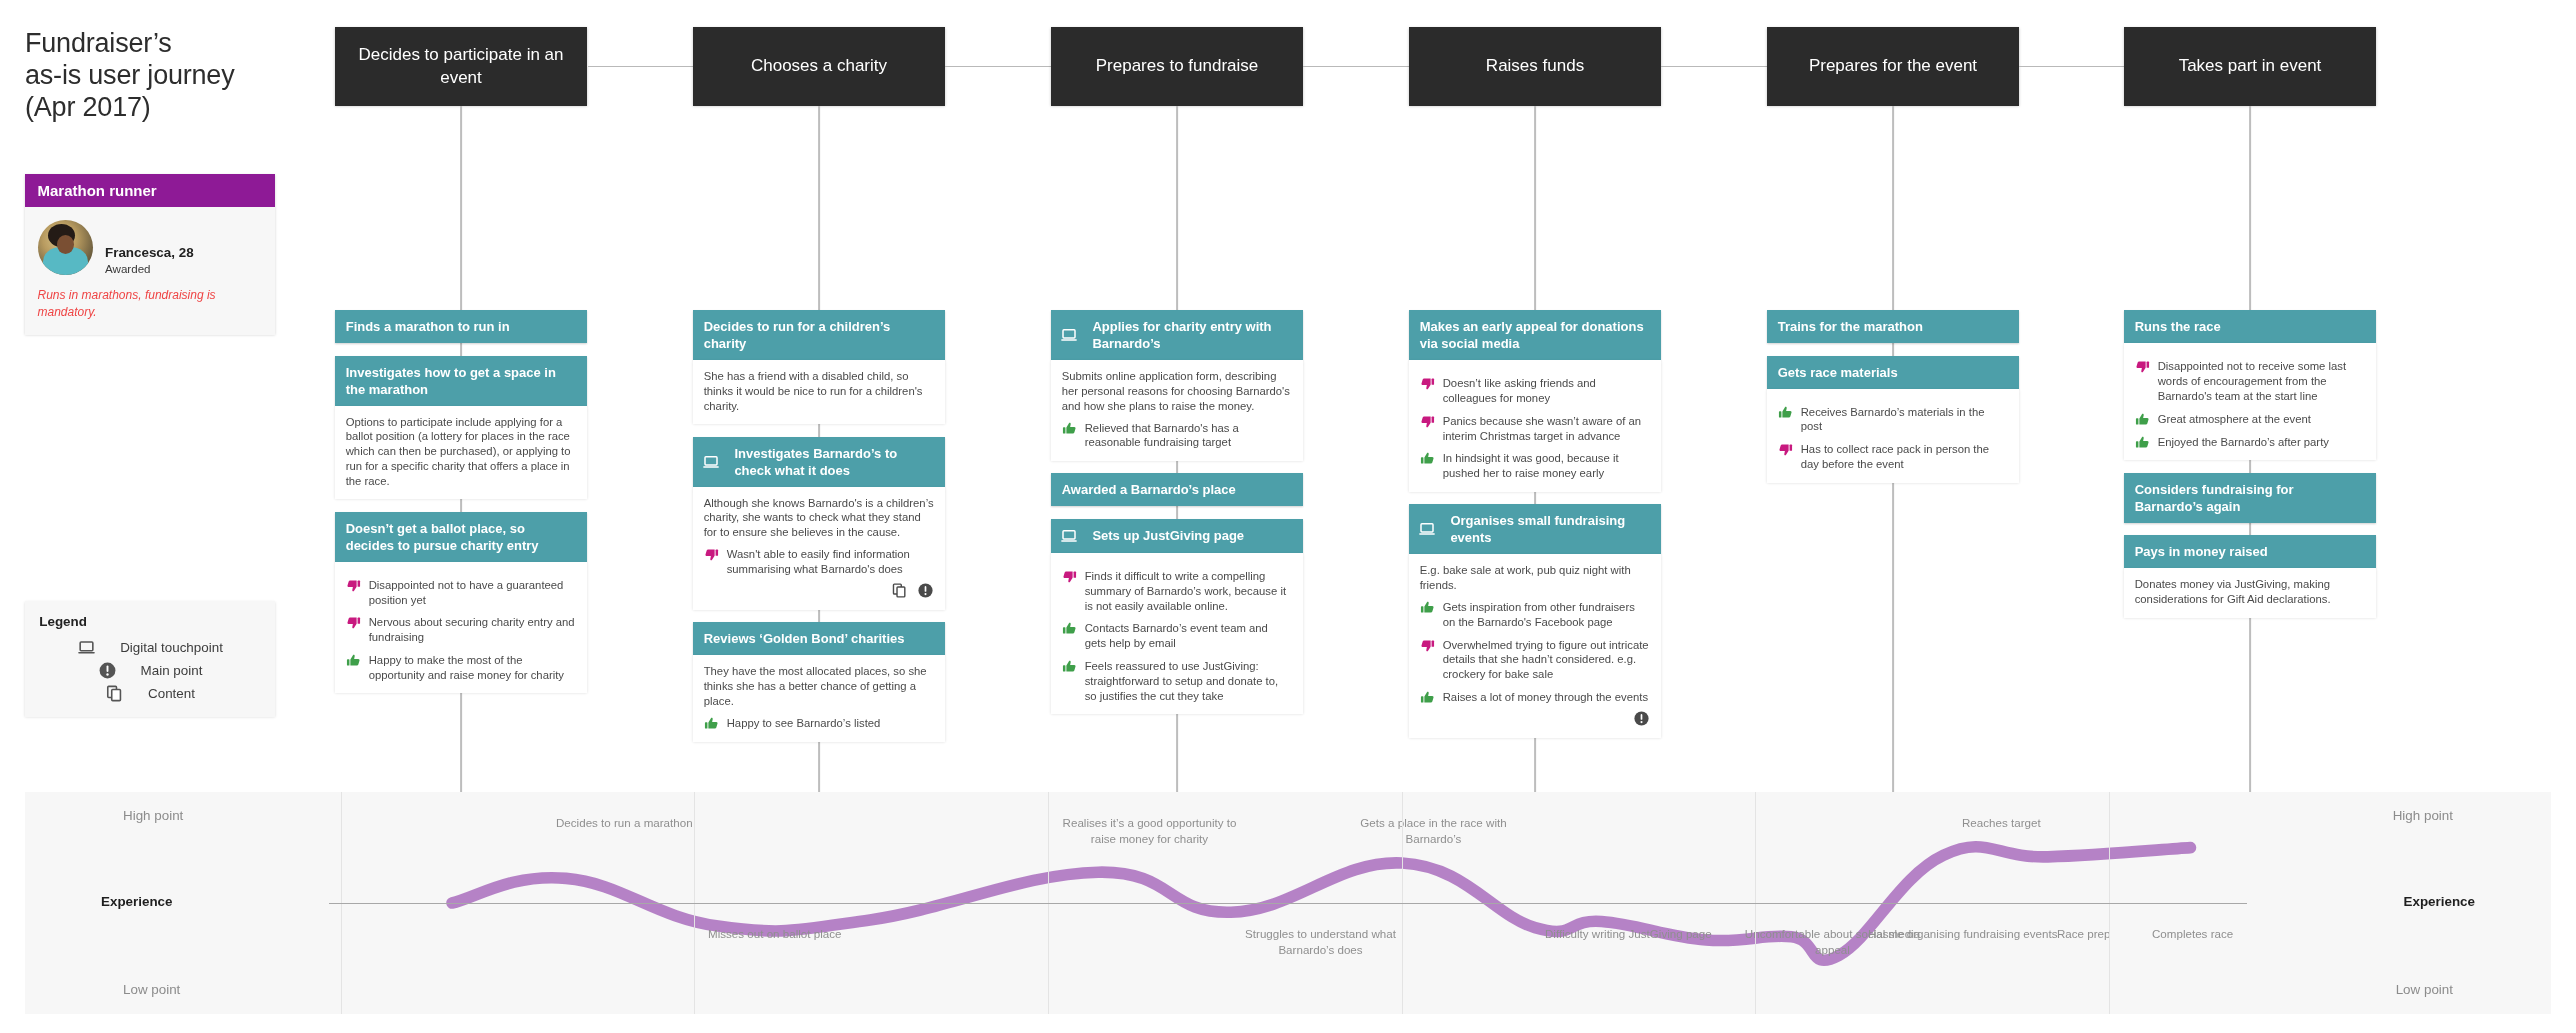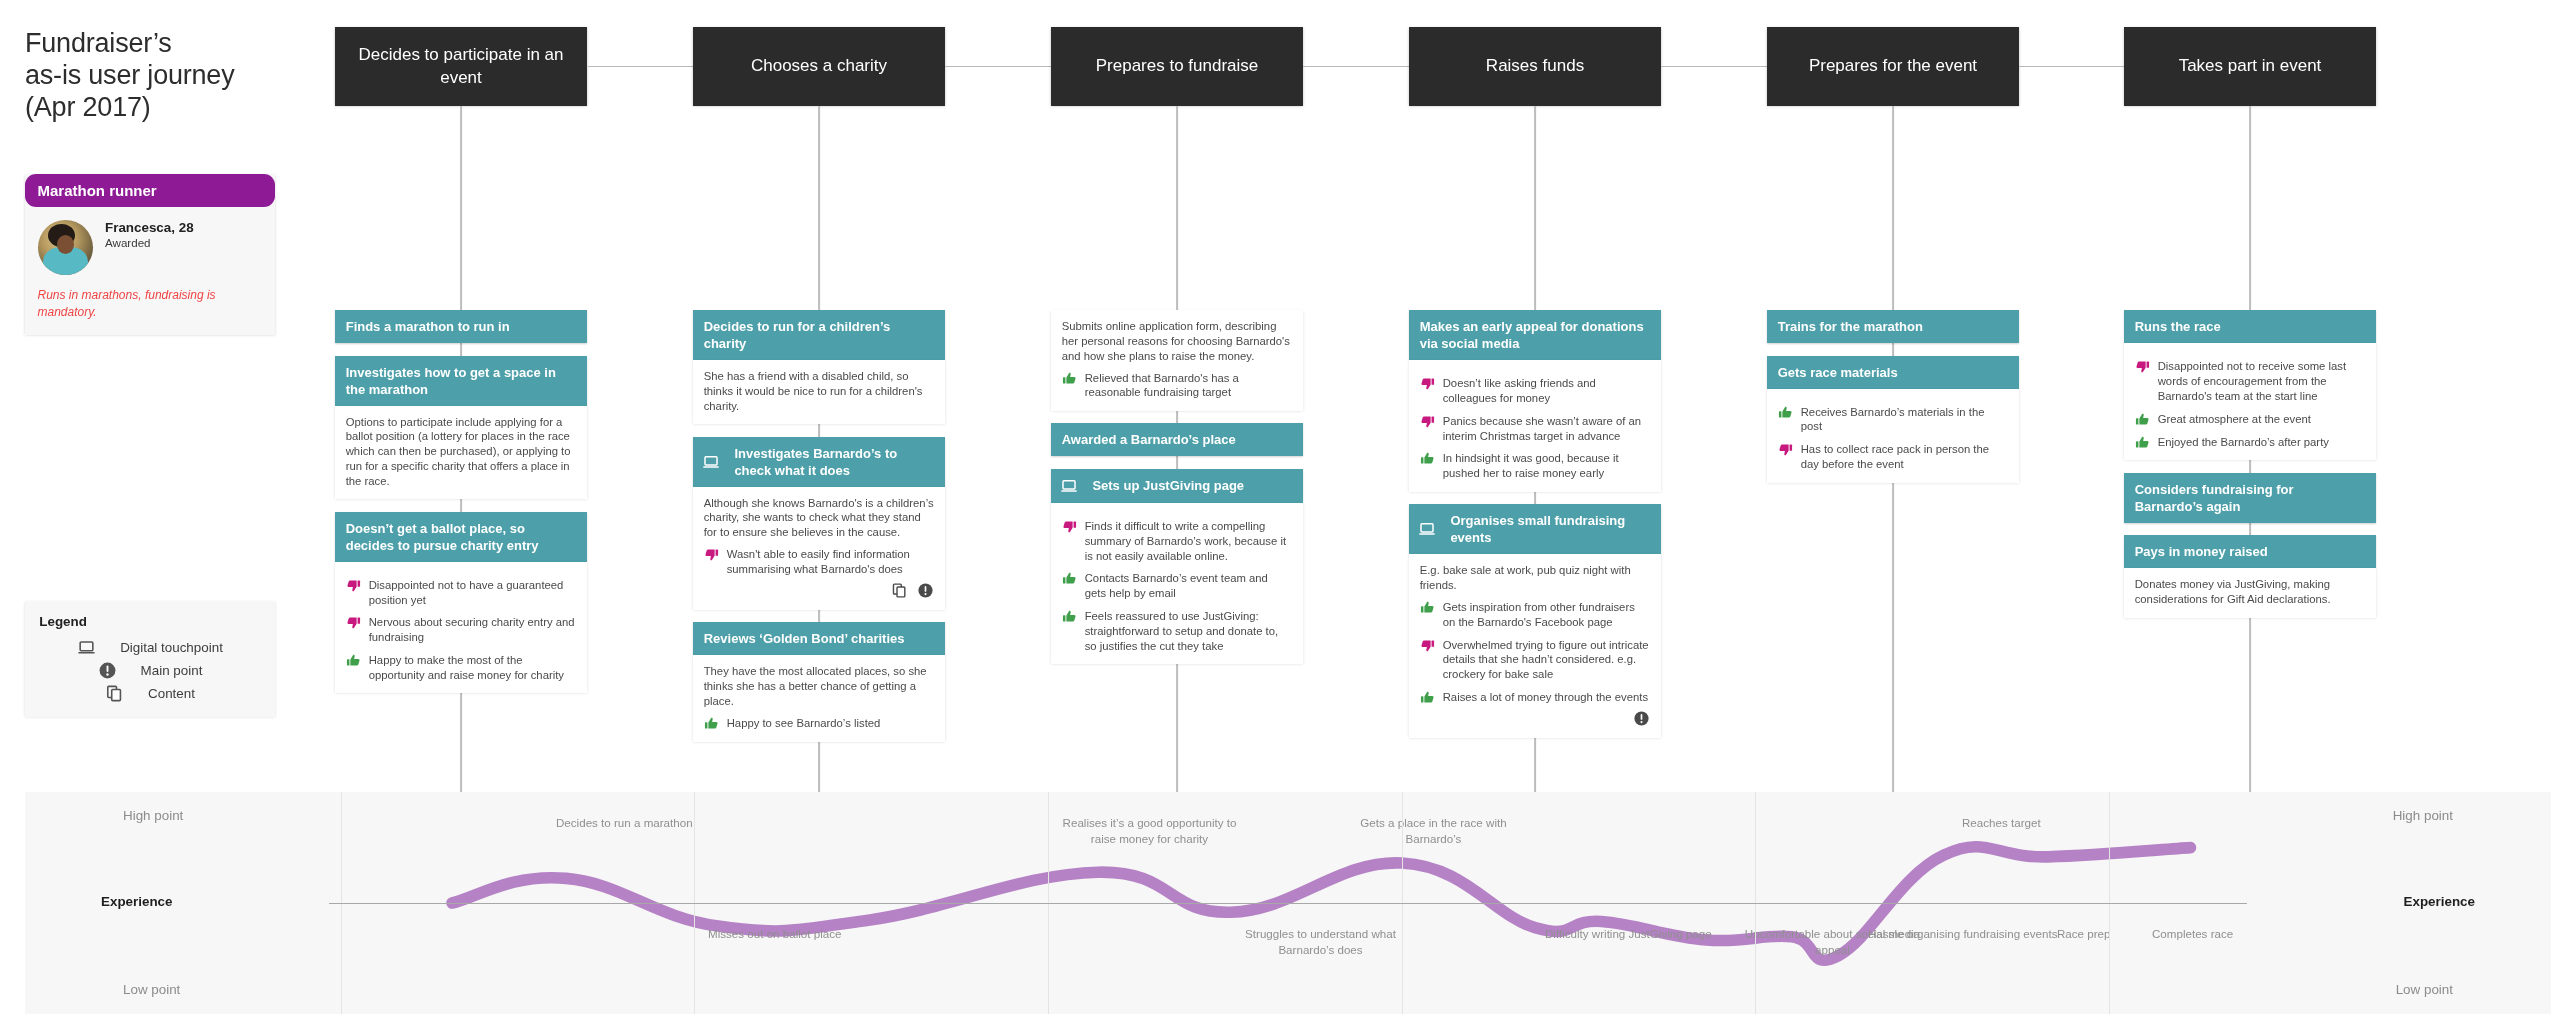--- a/index.html
+++ b/index.html
@@ -17,24 +17,23 @@
     font-size: 27px; line-height: 32px; font-weight: 400; color: #2d2d2d;
     letter-spacing: -0.2px;
   }
   .persona-card {
     position: absolute; left: 25px; top: 174px; width: 250px;
     background: #f7f7f7; box-shadow: 0 0.9px 2.7px rgba(0,0,0,.18);
   }
   .persona-head {
     background: #8E1A96; color: #fff; font-size: 15px; font-weight: bold;
     padding: 8px 12.5px;
-    border-radius: 11px;
   }
   .persona-body { padding: 12.5px 12.5px 14.3px 12.5px; }
-  .persona-row { display: flex; align-items: flex-start; gap: 12.5px; }
+  .persona-row { display: flex; align-items: flex-end; gap: 12.5px; }
   .avatar {
     width: 55px; height: 55px; border-radius: 50%; flex: 0 0 55px;
     background: radial-gradient(circle at 40% 35%, #d9c48a 0%, #b89b60 35%, #6f6040 70%, #3f3a2c 100%);
     position: relative; overflow: hidden;
   }
   .avatar::before { 
     content: ""; position: absolute; left: 10.7px; top: 4.5px;
     width: 27px; height: 23px; border-radius: 50%; background: #241b16;
   }
   .avatar::after { 
@@ -323,20 +322,29 @@
             </div>
           </div>
         </div>
       </div>
       <div class="connector-h" style="left: 945px; width: 106px;"></div>
       <div class="stage" style="left: 1051px;">
         <div class="stage-head">Prepares to fundraise</div>
         <div class="stem" style="top: 79px; height: 769px; z-index: 0;"></div>
         <div class="steps" style="position: relative; margin-top: 63px; z-index: 1;">
           <div class="step">
+            <div class="step-head has-icon">
+              <span class="ico">
+                <svg width="18" height="18" viewBox="0 0 24 24">
+                  <rect x="4" y="5" width="16" height="11" rx="1.2" fill="none" stroke="#ffffff" stroke-width="2"></rect>
+                  <rect x="1.5" y="17.6" width="21" height="2.1" rx="1" fill="#ffffff"></rect>
+                </svg>
+              </span>
+              <span class="ttl">Applies for charity entry with Barnardo’s</span>
+            </div>
             <div class="step-body">
               <div class="step-desc">Submits online application form, describing her personal reasons for choosing Barnardo's and how she plans to raise the money.</div>
               <div class="feel-list">
                 <div class="feel">
                   <span class="ico">
                     <svg width="15" height="15" viewBox="0 0 24 24">
                       <rect x="1.5" y="10" width="4" height="10" rx="1" fill="#3f9f4a"></rect>
                       <path d="M7 20V10.2l4.6-7.4c1.6-.4 2.6.6 2.3 2.2L13 9.6h6.7c1.4 0 2.3 1.2 1.9 2.5l-1.9 6.3c-.3 1-1.2 1.6-2.2 1.6H7z" fill="#3f9f4a"></path>
                     </svg>
                   </span>

